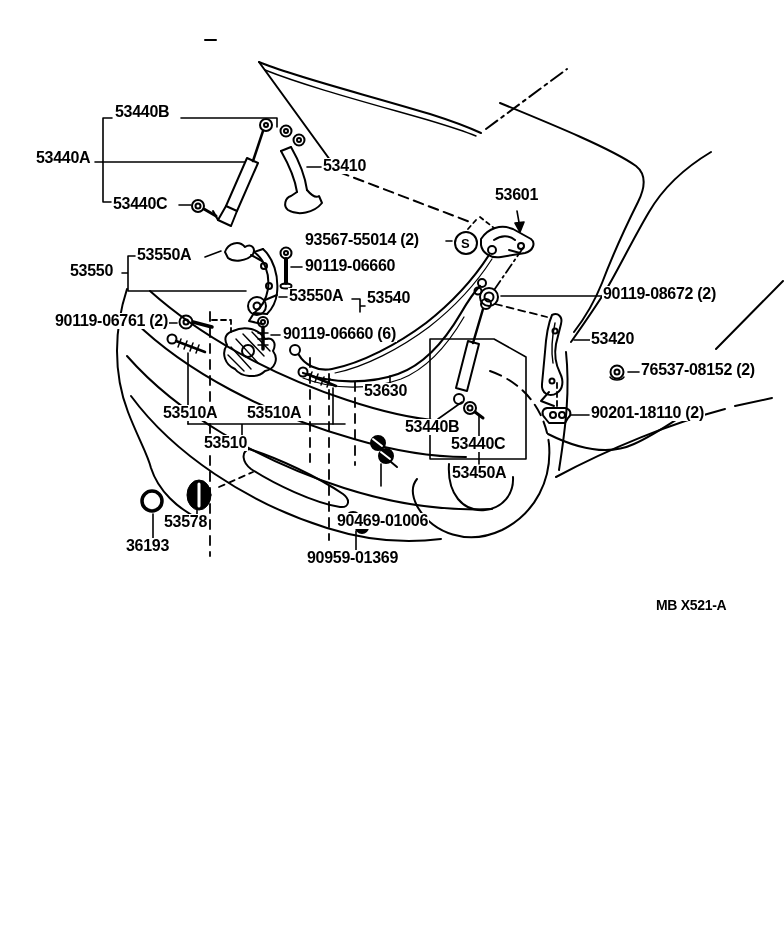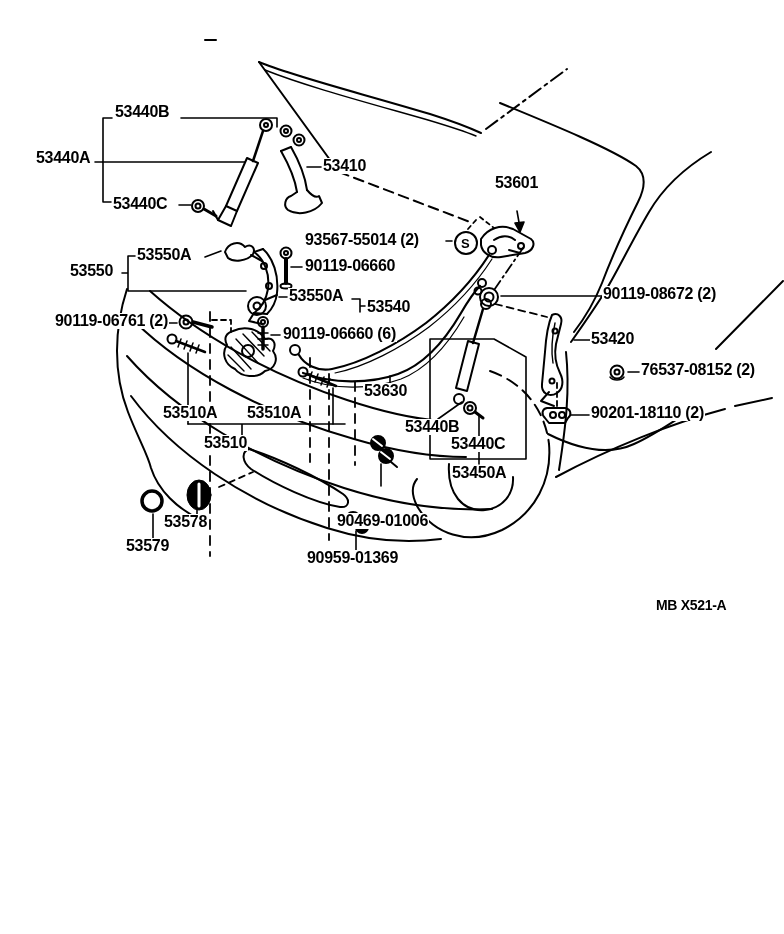--- a/index.html
+++ b/index.html
@@ -266,41 +266,41 @@
       </g>
 
     </g>
   </svg>
 
   <div>
     <span class="lbl" style="left:114px;top:104px">53440B</span>
     <span class="lbl" style="left:35px;top:150px">53440A</span>
     <span class="lbl" style="left:112px;top:196px">53440C</span>
     <span class="lbl" style="left:322px;top:158px">53410</span>
-    <span class="lbl" style="left:494px;top:175px">53601</span>
+    <span class="lbl" style="left:494px;top:187px">53601</span>
     <span class="lbl" style="left:304px;top:232px">93567-55014 (2)</span>
     <span class="lbl smark" style="left:461px;top:237px">S</span>
     <span class="lbl" style="left:304px;top:258px">90119-06660</span>
     <span class="lbl" style="left:136px;top:247px">53550A</span>
     <span class="lbl" style="left:69px;top:263px">53550</span>
     <span class="lbl" style="left:288px;top:288px">53550A</span>
-    <span class="lbl" style="left:366px;top:299px">53540</span>
+    <span class="lbl" style="left:366px;top:290px">53540</span>
     <span class="lbl" style="left:54px;top:313px">90119-06761 (2)</span>
     <span class="lbl" style="left:282px;top:326px">90119-06660 (6)</span>
     <span class="lbl" style="left:602px;top:286px">90119-08672 (2)</span>
     <span class="lbl" style="left:590px;top:331px">53420</span>
     <span class="lbl" style="left:640px;top:362px">76537-08152 (2)</span>
     <span class="lbl" style="left:363px;top:383px">53630</span>
     <span class="lbl" style="left:590px;top:405px">90201-18110 (2)</span>
     <span class="lbl" style="left:162px;top:405px">53510A</span>
     <span class="lbl" style="left:246px;top:405px">53510A</span>
     <span class="lbl" style="left:203px;top:435px">53510</span>
     <span class="lbl" style="left:404px;top:419px">53440B</span>
     <span class="lbl" style="left:450px;top:436px">53440C</span>
     <span class="lbl" style="left:451px;top:465px">53450A</span>
     <span class="lbl" style="left:336px;top:513px">90469-01006</span>
     <span class="lbl" style="left:163px;top:514px">53578</span>
-    <span class="lbl" style="left:125px;top:538px">53579</span>
+    <span class="lbl" style="left:125px;top:538px">36193</span>
     <span class="lbl" style="left:306px;top:550px">90959-01369</span>
     <span class="lbl small" style="left:655px;top:598px">MB X521-A</span>
   </div>
 
 </div>
 
 </body></html>

